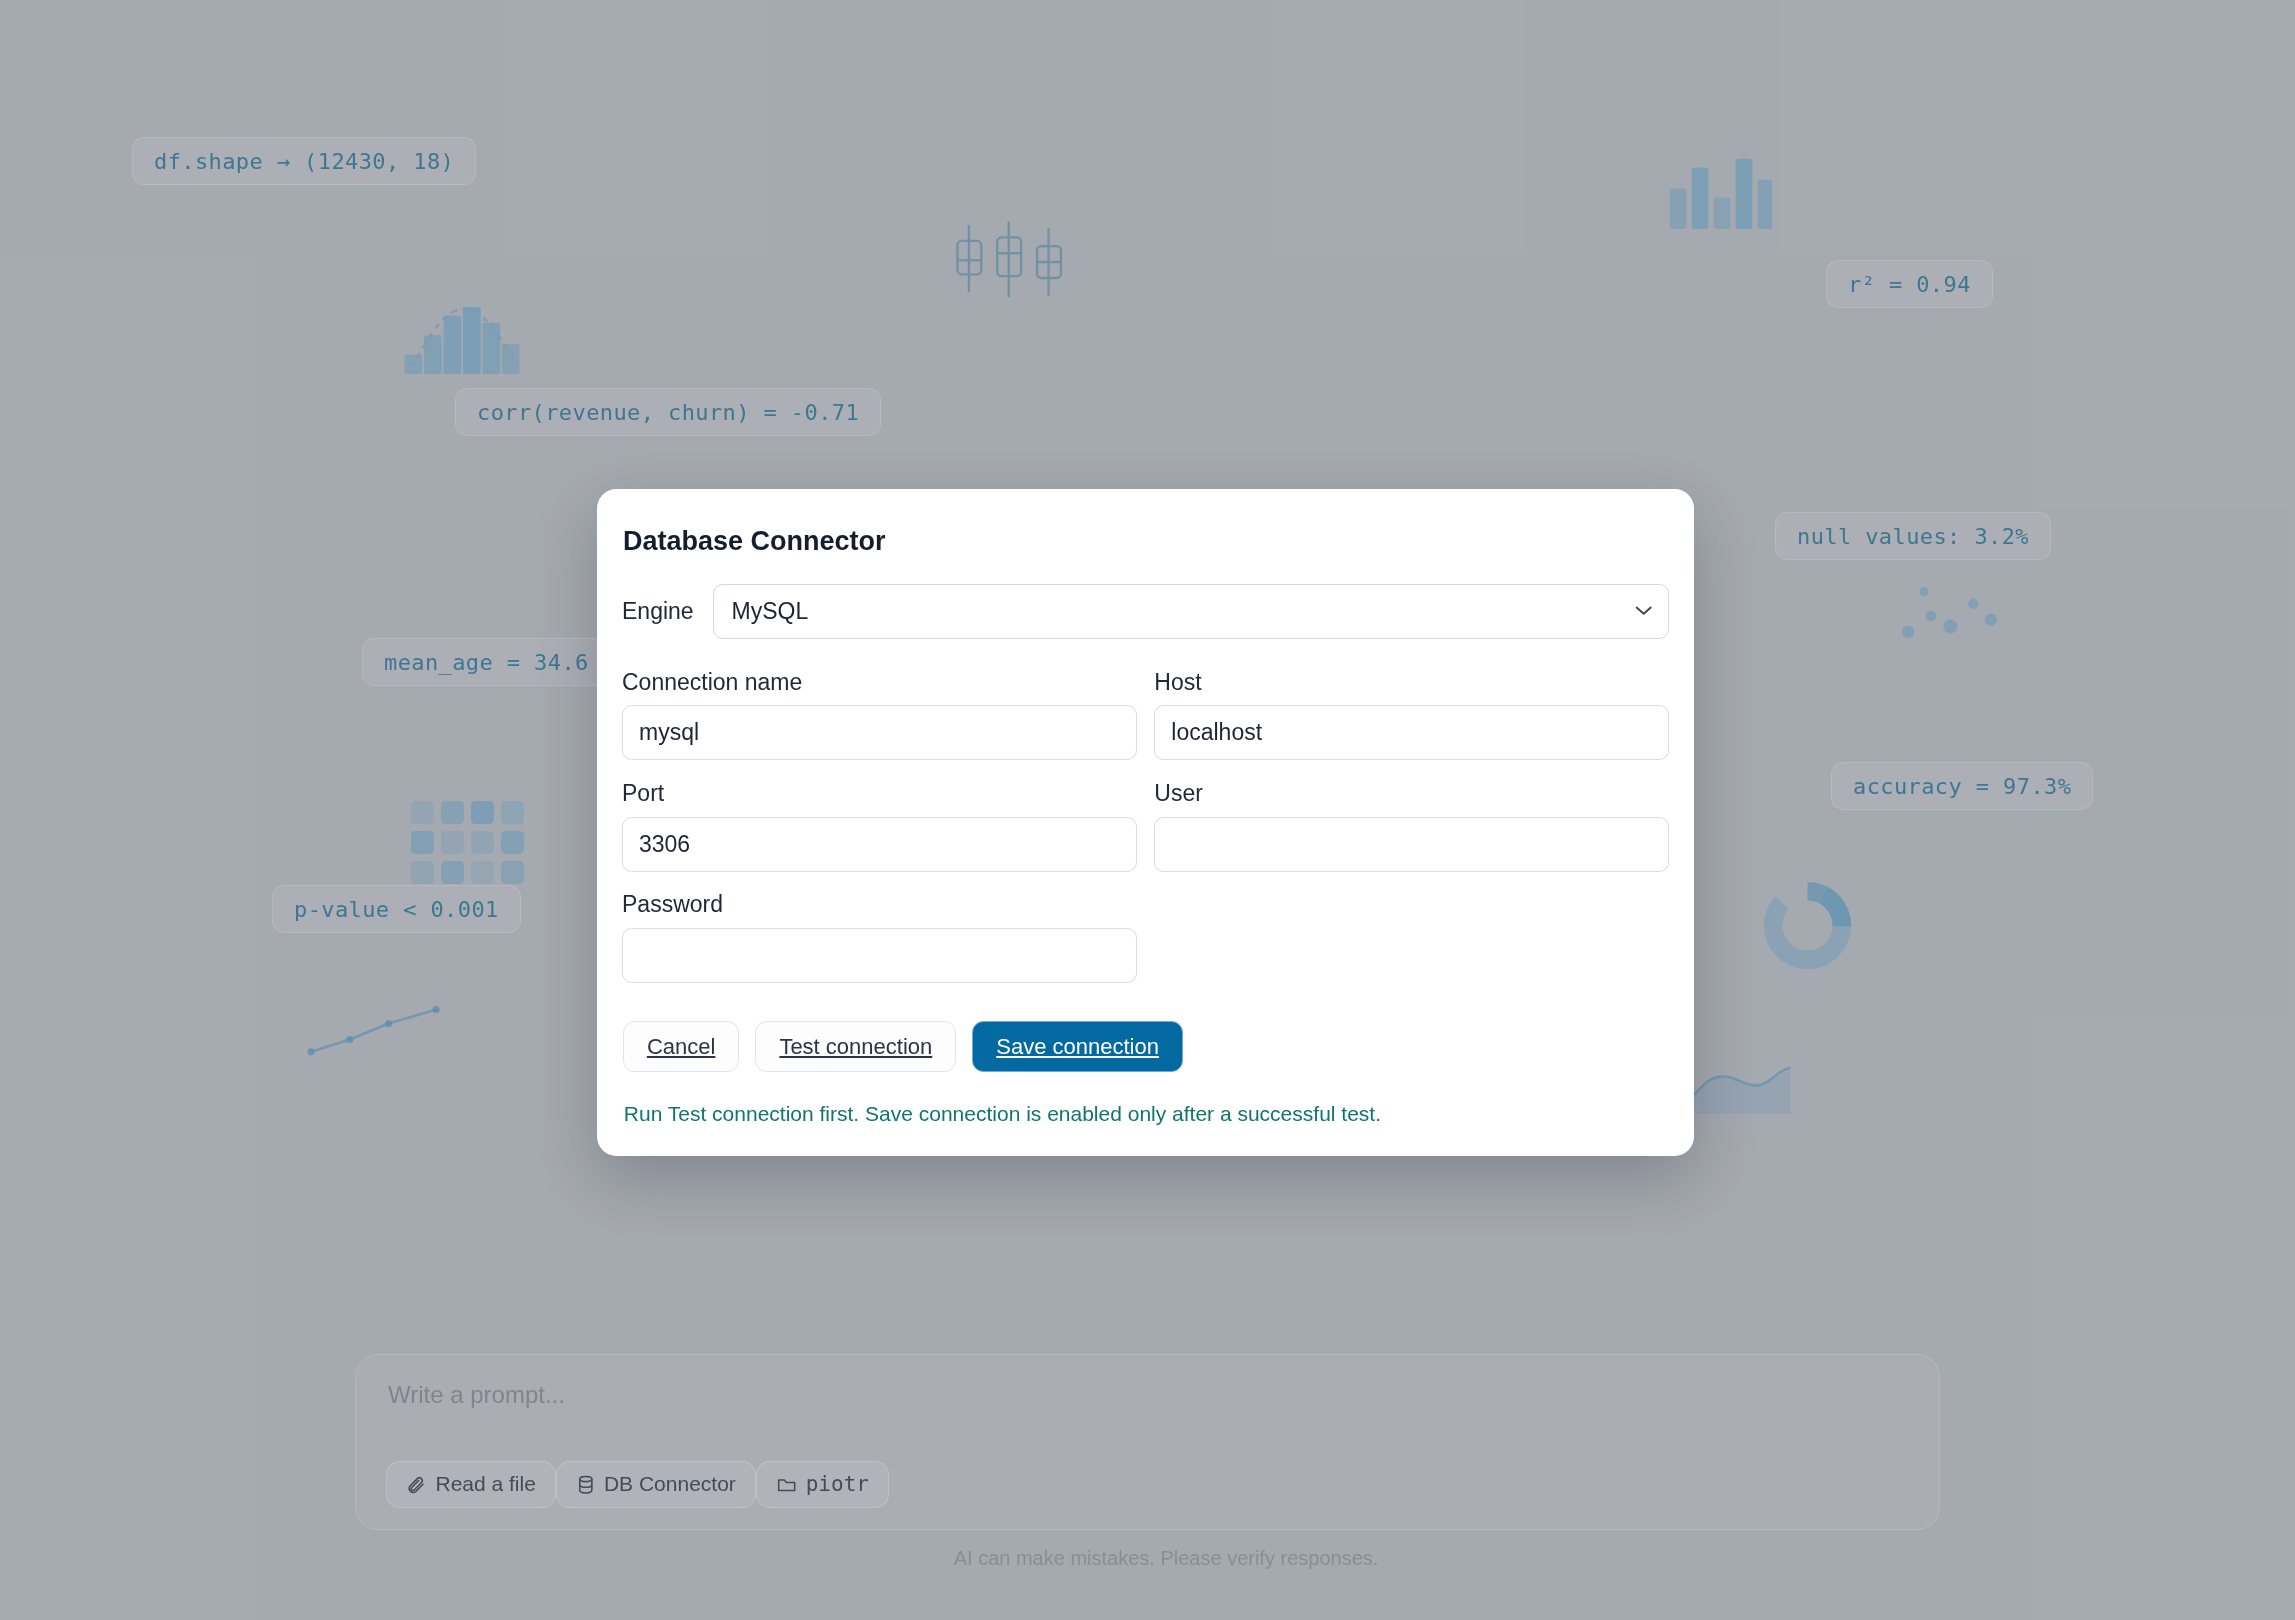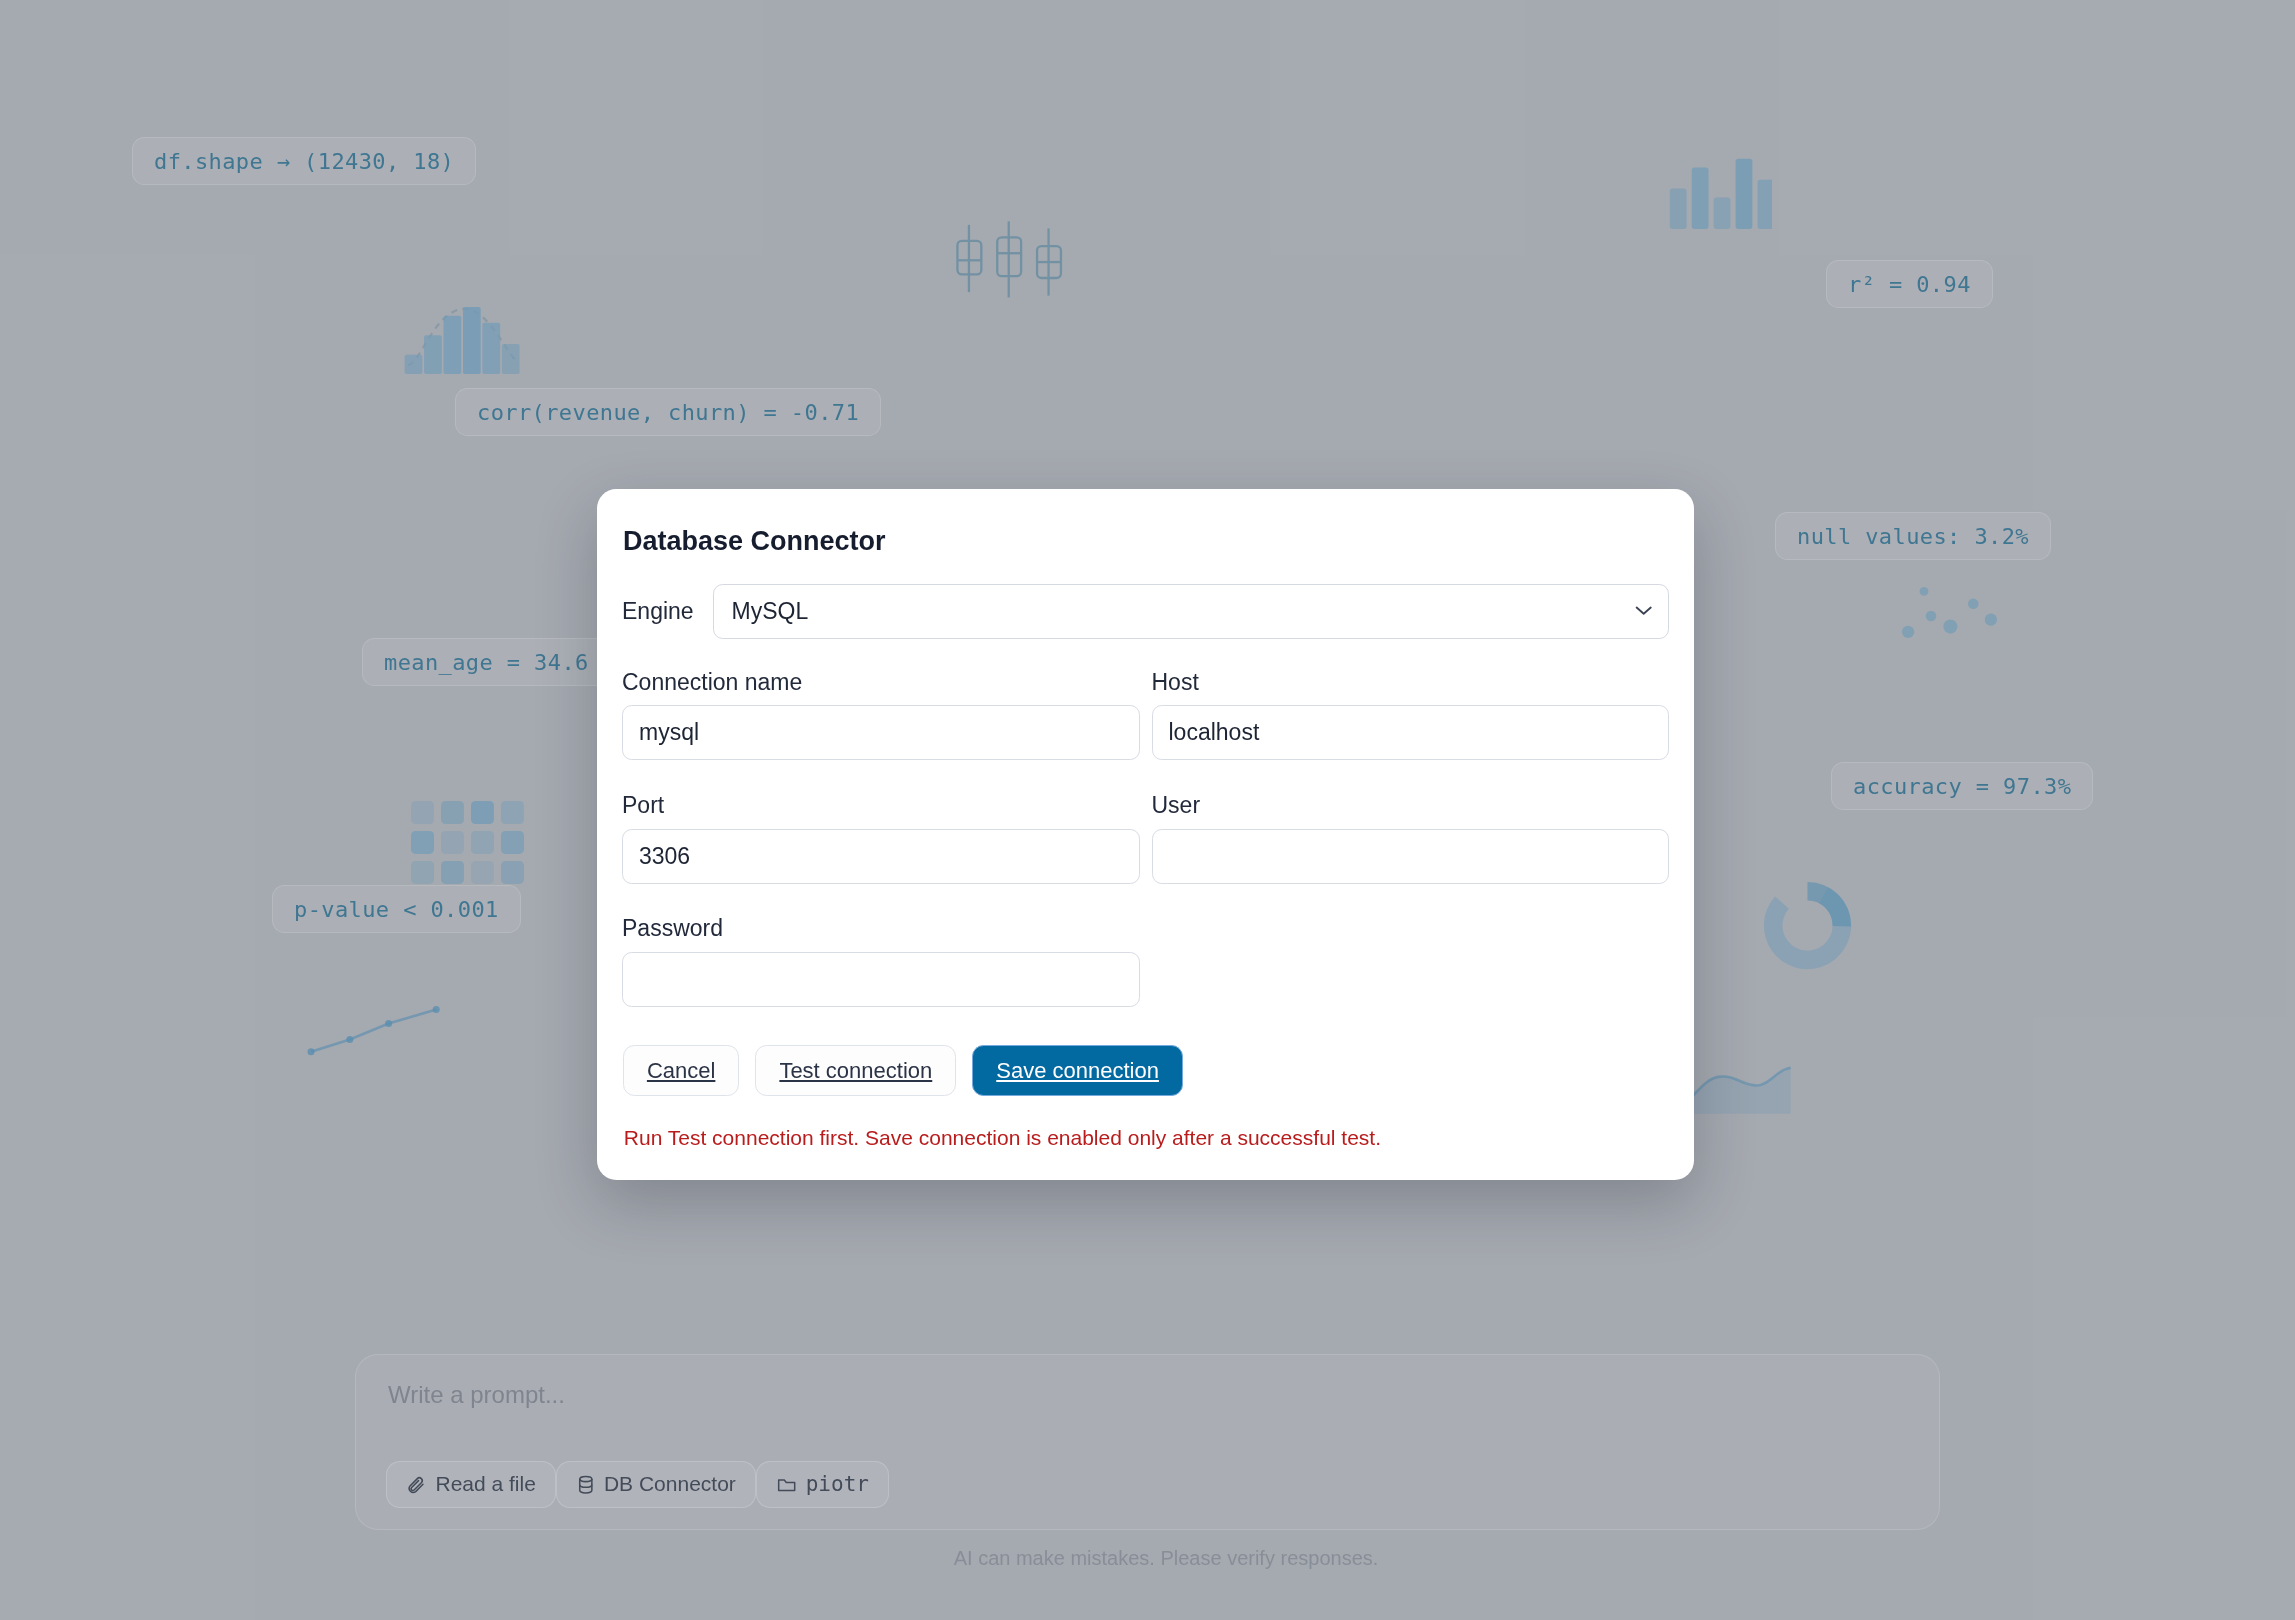--- a/index.html
+++ b/index.html
@@ -141,21 +141,20 @@
     right: 16px; top: 50%;
     transform: translateY(-50%);
     pointer-events: none;
   }
 
   .grid2 {
     display: grid;
     grid-template-columns: 1fr 1fr;
     column-gap: 17.6px;
     row-gap: 0;
-    gap: 12px;
   }
   .field { margin-bottom: 19.4px; }
   .field-label {
     font-size: 23px;
     color: #22293a;
     margin-bottom: 9.7px;
     display: block;
   }
   .field-input {
     width: 100%;
@@ -193,21 +192,21 @@
     color: #2b3346;
   }
   .btn-primary {
     background: #0369a1;
     border: 0.9px solid #74aade;
     color: #ffffff;
   }
   #modal-hint {
     margin-top: 30px;
     font-size: 21px;
-    color: #b91c1c;
+    color: #0f766e;
     padding-left: 1.8px;
   }
 </style>
 </head>
 <body>
 
 <div id="bg-layer">
 
   <svg class="deco" style="left:401px;top:291px;" width="124" height="84" viewBox="0 0 140 95">
     <path d="M8,84 C22,80 34,34 62,22 C92,10 112,58 132,82" fill="none" stroke="#6f8a9c" stroke-width="2.5" stroke-dasharray="7 6" opacity="0.55"></path>

